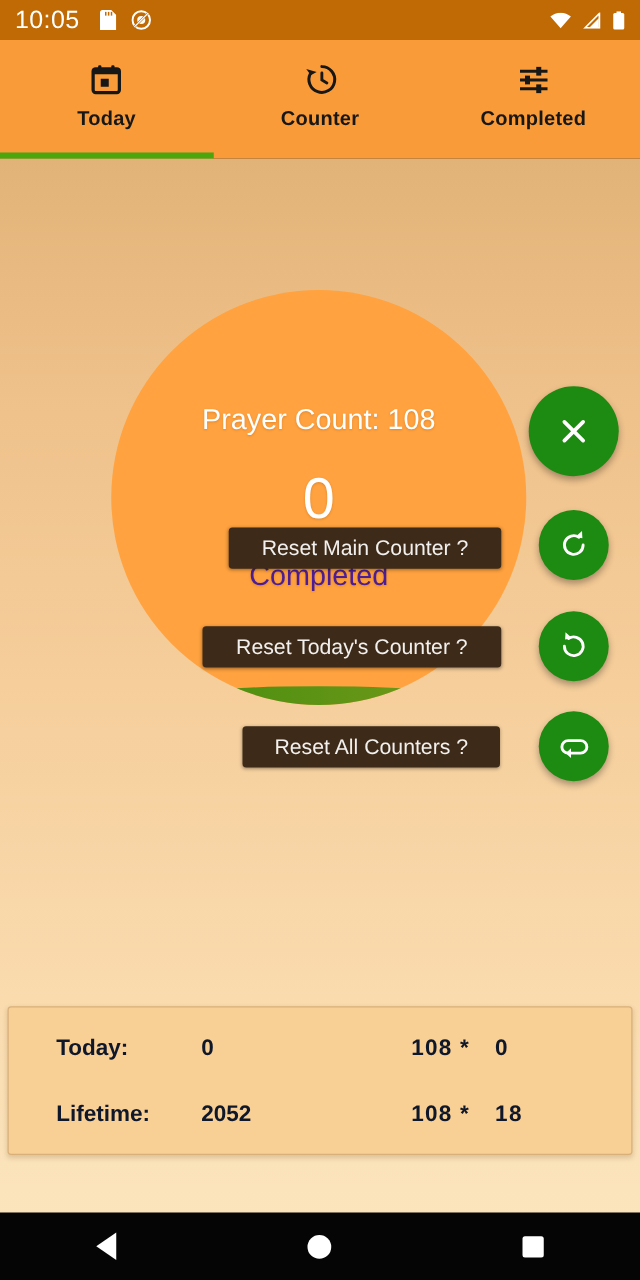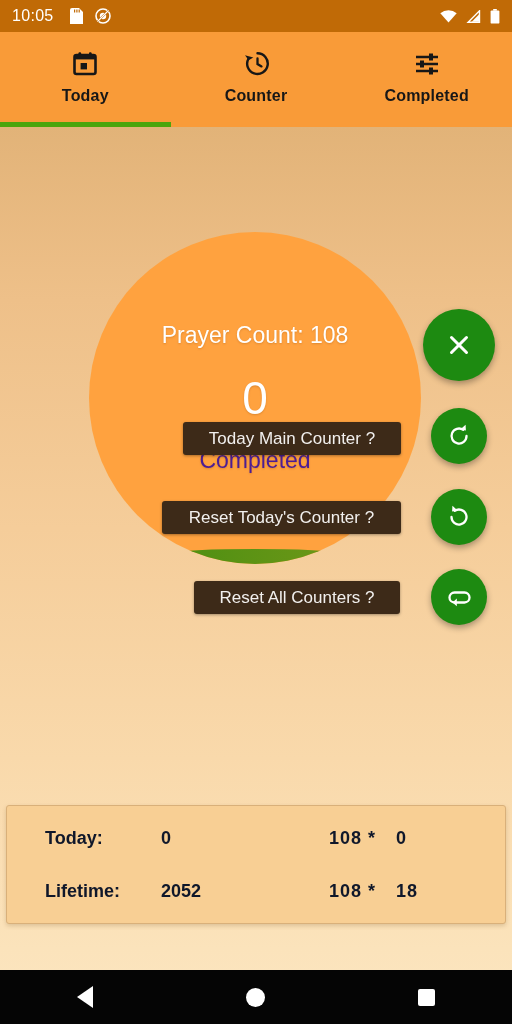--- a/index.html
+++ b/index.html
@@ -18,21 +18,21 @@
   
   .statusbar {
     position:absolute; left:0; top:0;
     width:512px; height:32px;
     background:#c06a06;
     display:flex; align-items:center;
     padding:0 12px;
     color:#ffffff;
   }
   .sb-time {
-    font-size:16px; font-weight:400;
+    font-size:20px; font-weight:400;
     letter-spacing:.3px;
     color:#ffffff;
   }
   .sb-left-icons {
     display:flex; align-items:center; gap:12px; margin-left:16px;
   }
   .sb-spacer { flex:1; }
   .sb-right-icons {
     display:flex; align-items:center; gap:9px;
   }
@@ -341,21 +341,21 @@
 
     <div class="fab fab-loop">
       <span>
         <svg width="27" height="27" viewBox="0 0 27 27">
           <path d="M8.5 18.5h10a5 5 0 0 0 0-10h-10a5 5 0 0 0 0 10" fill="none" stroke="#fff" stroke-width="2.3" stroke-linecap="round"></path>
           <path d="M10.8 14.6 L6.6 18.6 L10.8 22.3 Z" fill="#fff"></path>
         </svg>
       </span>
     </div>
 
-    <div class="tooltip tip-main">Today Main Counter ?</div>
+    <div class="tooltip tip-main">Reset Main Counter ?</div>
     <div class="tooltip tip-all">Reset All Counters ?</div>
     <div class="tooltip tip-today">Reset Today's Counter ?</div>
 
     <div class="stats">
       <div class="stat-row">
         <span class="stat-label">Today:</span>
         <span class="stat-value">0</span>
         <span class="stat-mult">
           <span>108</span>
           <span>*</span>

